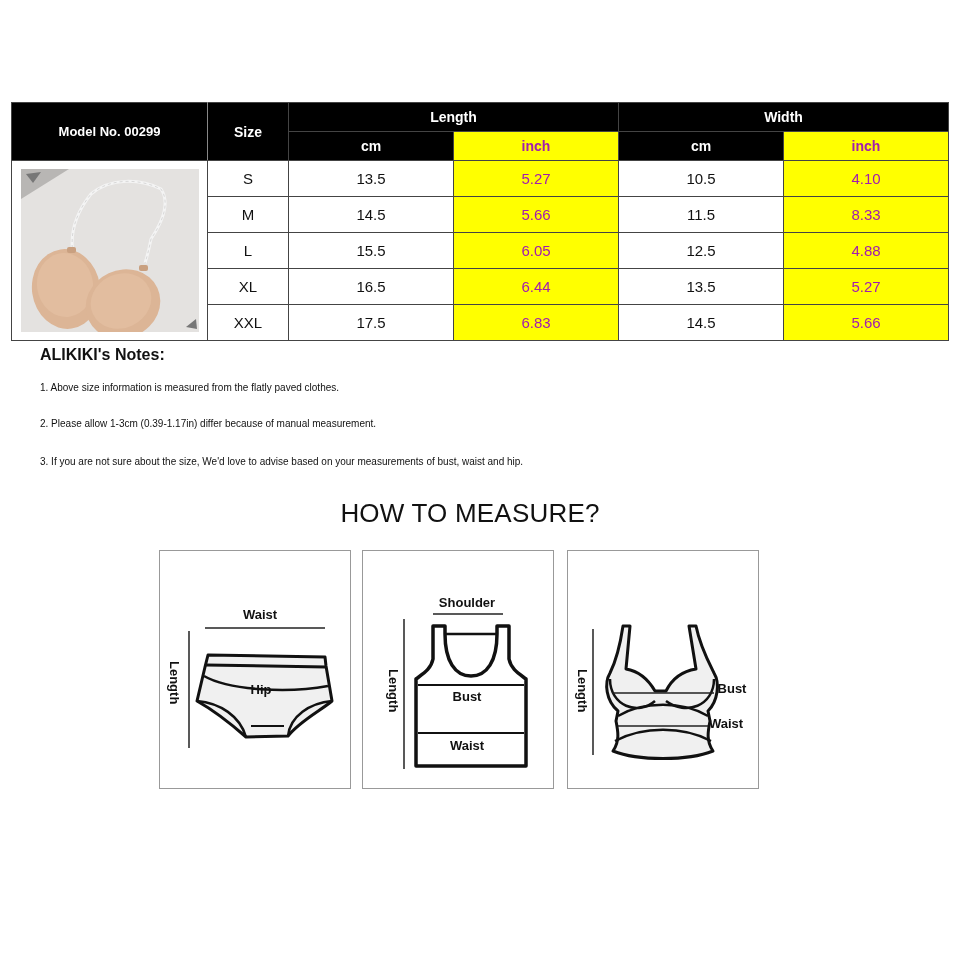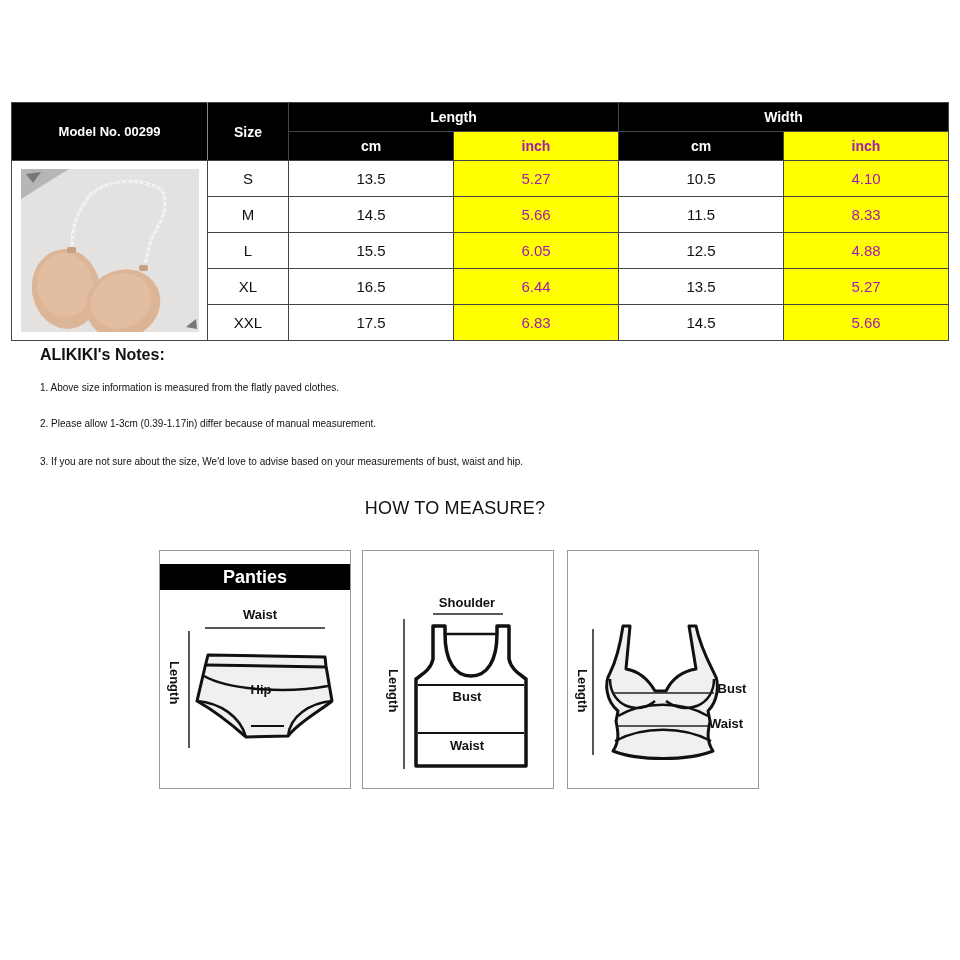--- a/index.html
+++ b/index.html
@@ -12,21 +12,21 @@
     .size-table th.model { font-size:13px; border-right:1px solid #888; }
     .size-table th.group { border-left:1px solid #888; }
     .size-table tr.h1 { height:29px; }
     .size-table tr.h2 { height:29px; }
     .size-table tr.row { height:36px; }
     .photo-cell { background:#fff; padding:4px 8px !important; }
     .photo { width:178px; height:163px; background:#e4e2e0; position:relative; overflow:hidden; margin:0 auto; }
     .notes { position:absolute; left:0; top:346px;margin-left:40px; }
     .notes-title { font-weight:bold; font-size:16px; margin:0; }
     .note { font-size:10px; position:absolute; left:0; white-space:nowrap; }
-    .measure-title { position:absolute; left:0; width:910px; top:498px; text-align:center; font-size:18px; letter-spacing:0.2px; }
+    .measure-title { position:absolute; left:0; width:910px; top:498px; text-align:center; font-size:26px; letter-spacing:0.2px;padding-left:15px; }
     .card { position:absolute; top:550px; width:190px; height:237px; border:1px solid #999; background:#fff; }
     .card-head { position:absolute; left:0; right:0; top:13px; height:26px; background:#000; color:#fff; font-weight:bold; font-size:18px; text-align:center; line-height:26px; }
     .card svg { position:absolute; left:0; top:0; }
     .lbl { font-family:"Liberation Sans", sans-serif; font-weight:bold; font-size:13px; fill:#111; }
   </style>
 </head>
 <body>
 
 <table class="size-table">
   <colgroup>
@@ -108,21 +108,20 @@
 <div class="notes">
   <p class="notes-title">ALIKIKI's Notes:</p>
   <div class="note" style="top:36px">1. Above size information is measured from the flatly paved clothes.</div>
   <div class="note" style="top:72px">2. Please allow 1-3cm (0.39-1.17in) differ because of manual measurement.</div>
   <div class="note" style="top:110px">3. If you are not sure about the size, We'd love to advise based on your measurements of bust, waist and hip.</div>
 </div>
 
 <div class="measure-title">HOW TO MEASURE?</div>
 
 <div class="card" style="left:159px">
-  <div class="card-head">Panties</div>
   <svg width="190" height="237" viewBox="0 0 190 237">
     <text class="lbl" x="100" y="68" text-anchor="middle" font-size="14">Waist</text>
     <line x1="45" y1="77" x2="165" y2="77" stroke="#222" stroke-width="1.5"></line>
     <line x1="29" y1="80" x2="29" y2="197" stroke="#222" stroke-width="1.5"></line>
     <text class="lbl" transform="translate(10,110) rotate(90)" font-size="13">Length</text>
     <path d="M48,104 L165,106 L166,115 L172,150 C160,160 140,170 128,185 L86,186 C70,172 55,160 37,150 L45,116 Z" fill="#f0f0f0" stroke="#111" stroke-width="3" stroke-linejoin="round"></path>
     <line x1="46" y1="114" x2="166" y2="116" stroke="#111" stroke-width="3"></line>
     <path d="M44,125 C70,140 130,142 168,135" fill="none" stroke="#111" stroke-width="2.5"></path>
     <path d="M37,150 C60,152 80,165 86,186" fill="none" stroke="#111" stroke-width="2.5"></path>
     <path d="M172,150 C150,152 130,165 128,185" fill="none" stroke="#111" stroke-width="2.5"></path>

